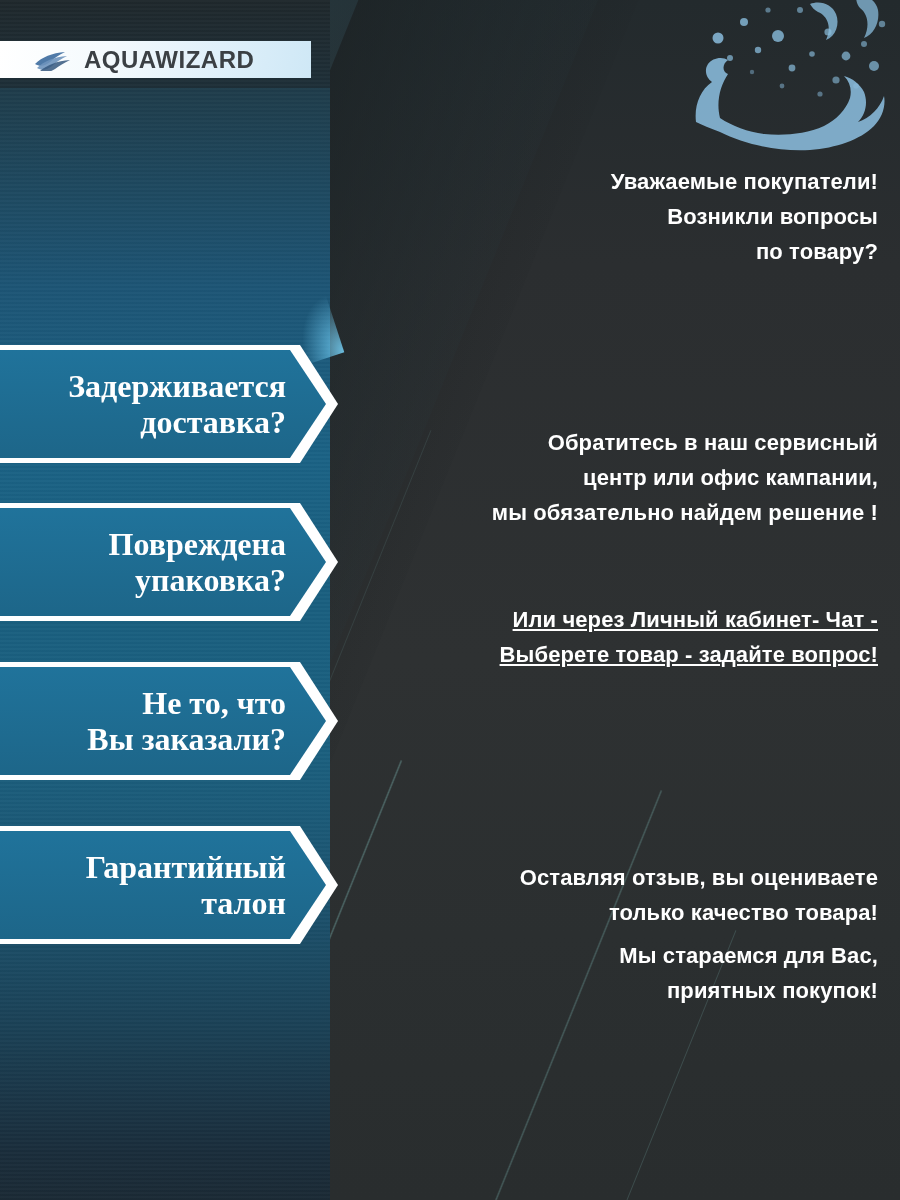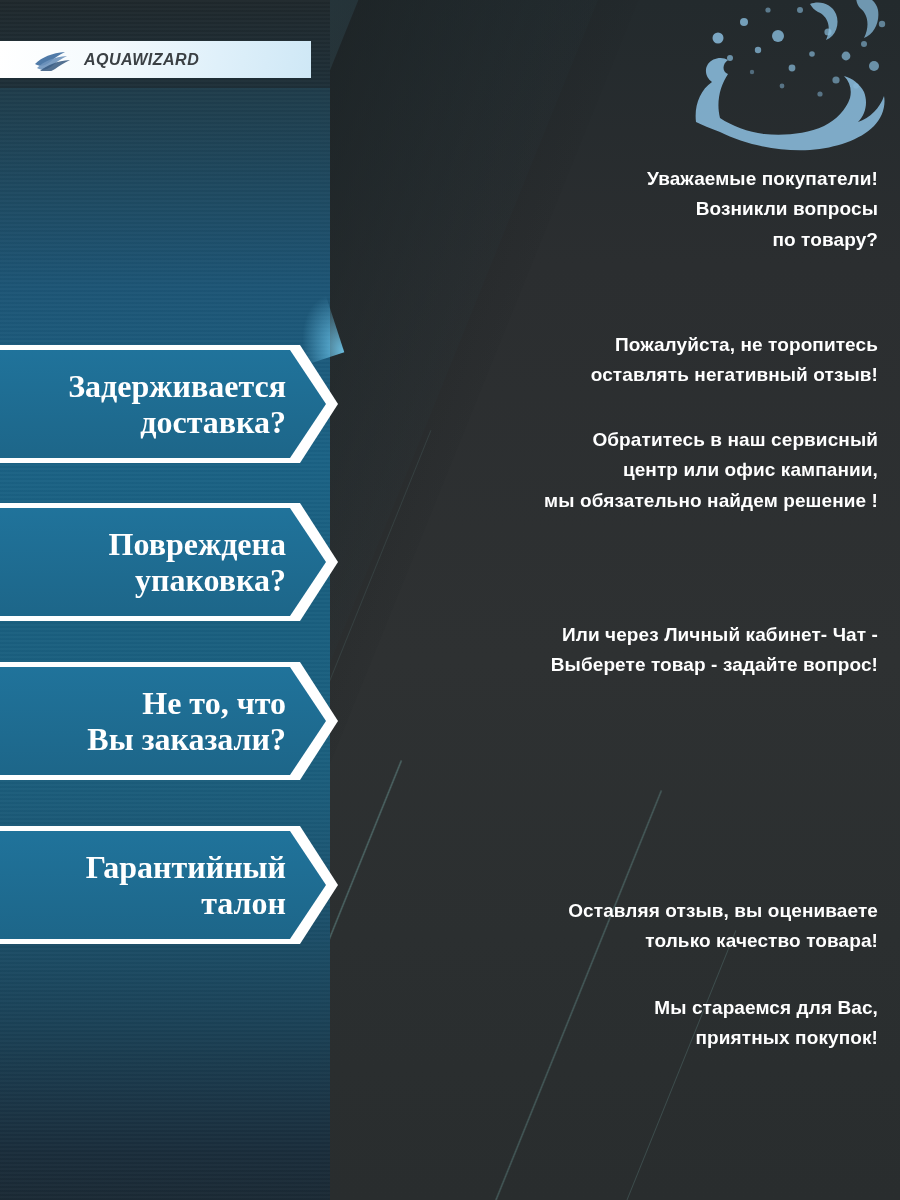--- a/index.html
+++ b/index.html
@@ -74,23 +74,22 @@
   }
 
   
   .logo-plate {
     position:absolute; left:0; top:41px; width:311px; height:37px;
     background:linear-gradient(100deg,#ffffff 0%,#f4fafd 35%,#dff0fa 70%,#cfe8f6 100%);
     display:flex; align-items:center; gap:10px; padding-left:34px;
   }
   .logo-mark { width:40px; height:22px; flex:0 0 auto; }
   .logo-text {
-    font-size:16px; font-weight:bold; letter-spacing:.5px; color:#3b4044;
+    font-size:24px; font-weight:bold; letter-spacing:.5px; color:#3b4044;
     font-family:"Liberation Sans", sans-serif;
-    font-style:italic;
   }
   
   .banner-wrap { position:absolute; left:-6px; width:344px; height:118px; }
   .banner-wrap .outline {
     position:absolute; inset:0; background:#ffffff;
     -webkit-clip-path:polygon(0 0, 306px 0, 344px 50%, 306px 100%, 0 100%);
     clip-path:polygon(0 0, 306px 0, 344px 50%, 306px 100%, 0 100%);
   }
   .banner-wrap .fill {
     position:absolute; left:0; top:5px; width:334px; height:108px;
@@ -111,31 +110,31 @@
   .b1 { top:345px; }
   .b2 { top:503px; }
   .b3 { top:662px; }
   .b4 { top:826px; }
 
   
   .copy {
     position:absolute; right:22px; width:560px;
     text-align:right; color:#ffffff;
     font-family:"Liberation Sans", sans-serif;
-    font-weight:bold; font-size:19px; line-height:1.60;
+    font-weight:bold; font-size:22px; line-height:1.60;
     white-space:pre-line;
     letter-spacing:.1px;
   }
   .c1 { top:164px; }
   .c2 { top:330px; }
   .c3 { top:425px; }
-  .c4 { top:620px; }
+  .c4 { top:602px;text-decoration:underline; }
   .c5 { top:734px; }
-  .c6 { top:896px; }
-  .c7 { top:993px; }
+  .c6 { top:860px; }
+  .c7 { top:938px; }
 </style>
 </head>
 <body>
 
 <div id="stage">
 
   <div class="base-bg"></div>
   <div class="facet f1"></div>
   <div class="facet f2"></div>
   <div class="facet f3"></div>
@@ -210,22 +209,20 @@
   <div class="banner-wrap b4">
     <div class="outline"></div>
     <div class="fill"></div>
     <div class="label">Гарантийный
 талон</div>
   </div>
 
   <div class="copy c1">Уважаемые покупатели!
 Возникли вопросы
 по товару?</div>
-  <div class="copy c2">Пожалуйста, не торопитесь
-оставлять негативный отзыв!</div>
   <div class="copy c3">Обратитесь в наш сервисный
 центр или офис кампании,
 мы обязательно найдем решение !</div>
   <div class="copy c4">Или через Личный кабинет- Чат -
 Выберете товар - задайте вопрос!</div>
   <div class="copy c6">Оставляя отзыв, вы оцениваете
 только  качество товара!</div>
   <div class="copy c7">Мы стараемся для Вас,
 приятных покупок!</div>
 

